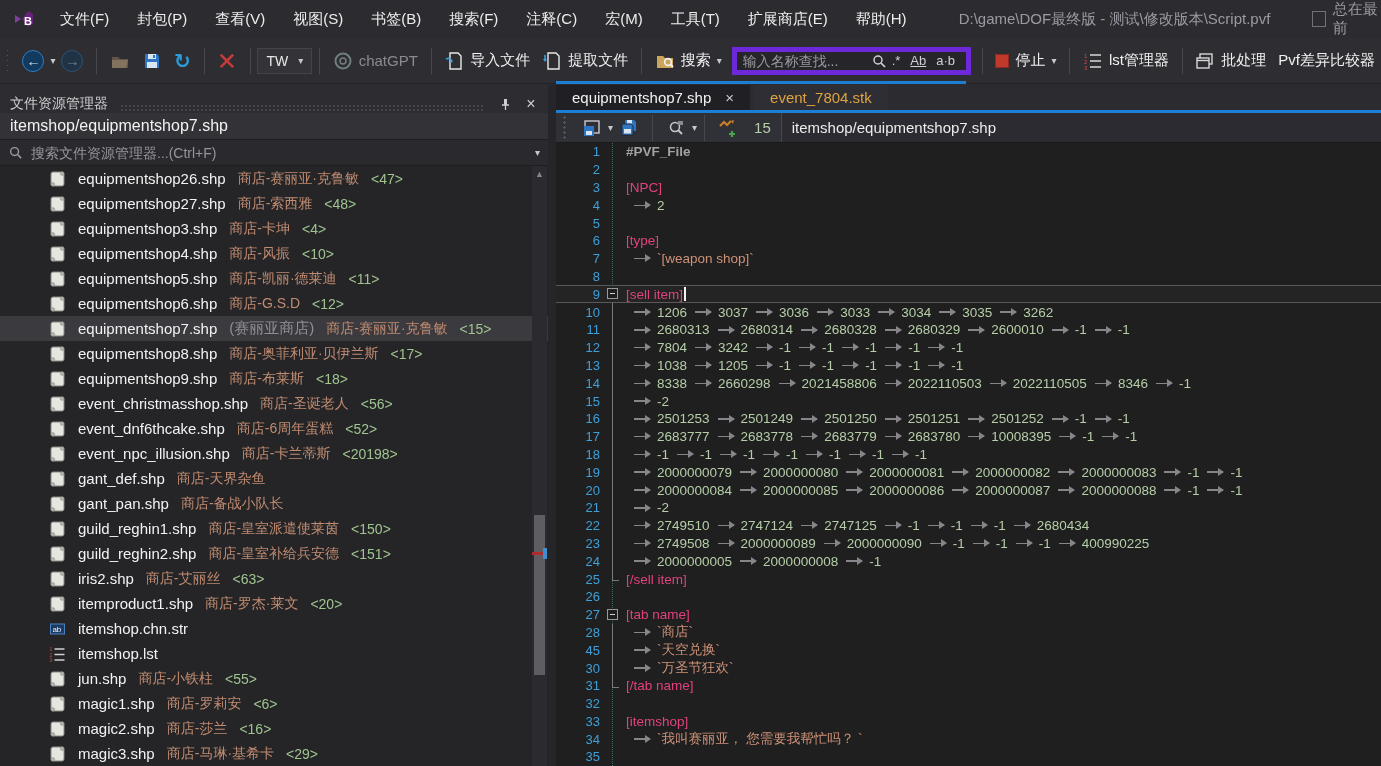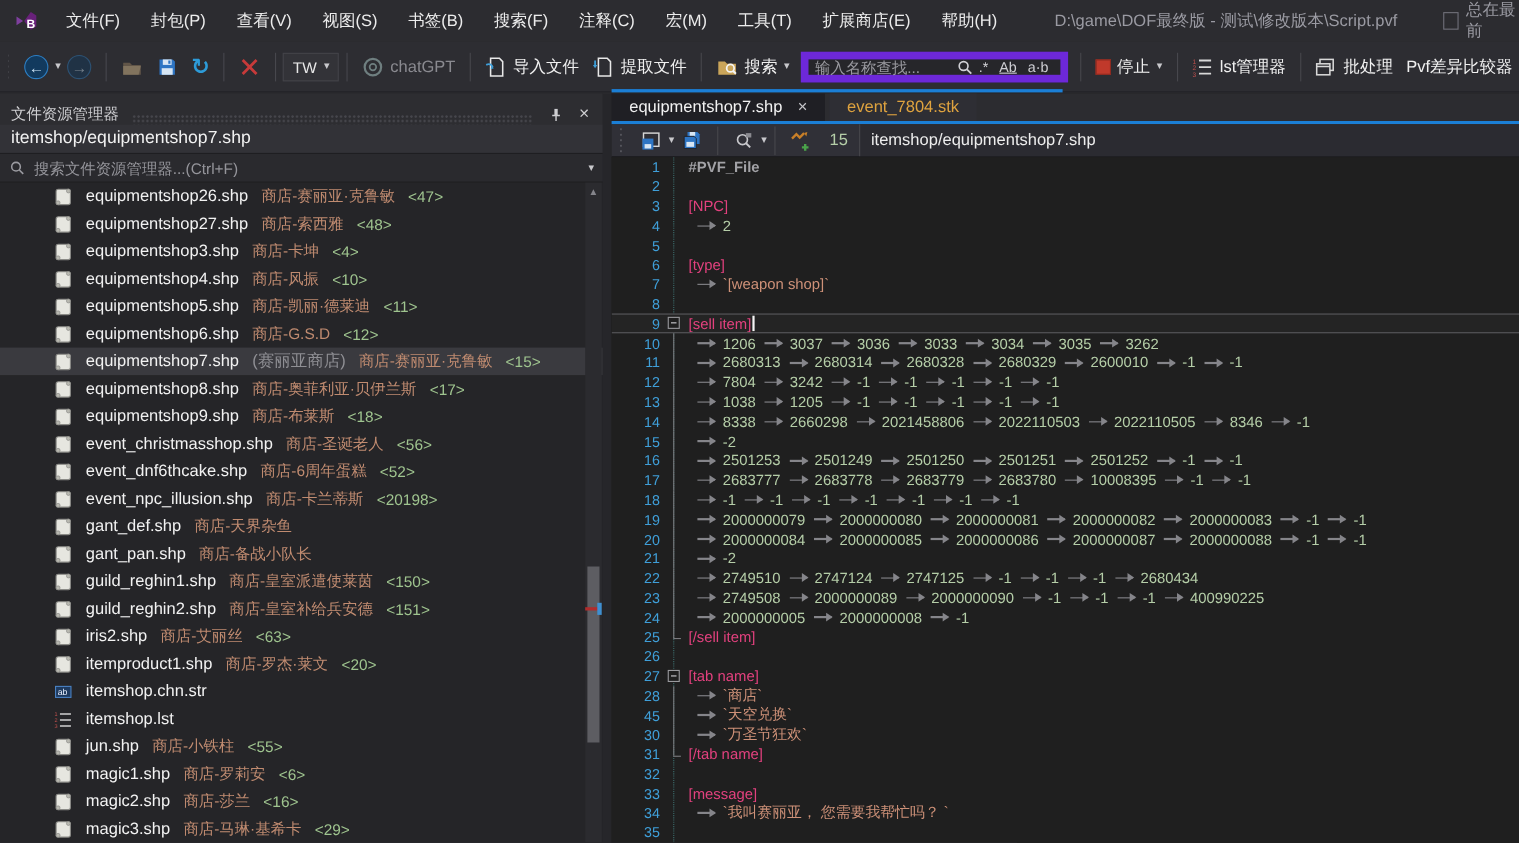--- a/index.html
+++ b/index.html
@@ -26,21 +26,21 @@
   .tbtn { display:flex; align-items:center; gap:6px; padding:4px 6px; border-radius:2px; cursor:default; white-space:nowrap; }
   .tbtn .lbl { font-size:15px; color:#f0f0f0; }
   .tbtn .lbl.dim { color:#8a8a90; }
   .caret { font-size:10px; color:#c8c8cc; }
   .navcirc { width:22px; height:22px; border-radius:50%; background:#123a5e; border:1.5px solid #2d7fc4;
     display:flex; align-items:center; justify-content:center; color:#cfe6f8; font-size:14px; font-weight:bold; }
   .navcirc.dim { opacity:.45; }
   .tw-box { display:flex; align-items:center; justify-content:space-between; width:108px; height:26px;
     background:#333338; border:1px solid #434349; padding:0 8px; }
   .tw-box .lbl { font-size:14px; }
-  .findbox { display:flex; align-items:center; height:28px; background:#26262a; border:7px solid #6d28d9;
+  .findbox { display:flex; align-items:center; height:28px; background:#26262a; border:5px solid #6d28d9;
     padding:0 6px; margin:0 4px; }
   .findbox input { width:128px; background:transparent; border:none; outline:none; color:#d8d8d8;
     font-size:14px; font-family:inherit; }
   .findbox input::placeholder { color:#9a9aa0; }
   .fopt { color:#cfcfd4; font-size:13px; margin:0 5px; cursor:default; }
   .fopt.word { text-decoration:underline; }
   .stop-sq { width:14px; height:14px; background:var(--stop-red,#c0392b); border:1px solid #8e2a20; }
   .icon20 { width:20px; height:20px; display:inline-block; }
 
   
@@ -1061,21 +1061,21 @@
           </div>
           <div class="crow">
             <span class="lnum">32</span>
             <span class="foldcol"></span>
             <span class="ctext"></span>
           </div>
           <div class="crow">
             <span class="lnum">33</span>
             <span class="foldcol"></span>
             <span class="ctext">
-              <span class="tag">[message]</span>
+              <span class="tag">[itemshop]</span>
             </span>
           </div>
           <div class="crow">
             <span class="lnum">34</span>
             <span class="foldcol"></span>
             <span class="ctext">
               <span class="arr"></span>
               <span class="str">`我叫赛丽亚， 您需要我帮忙吗？ `</span>
             </span>
           </div>

